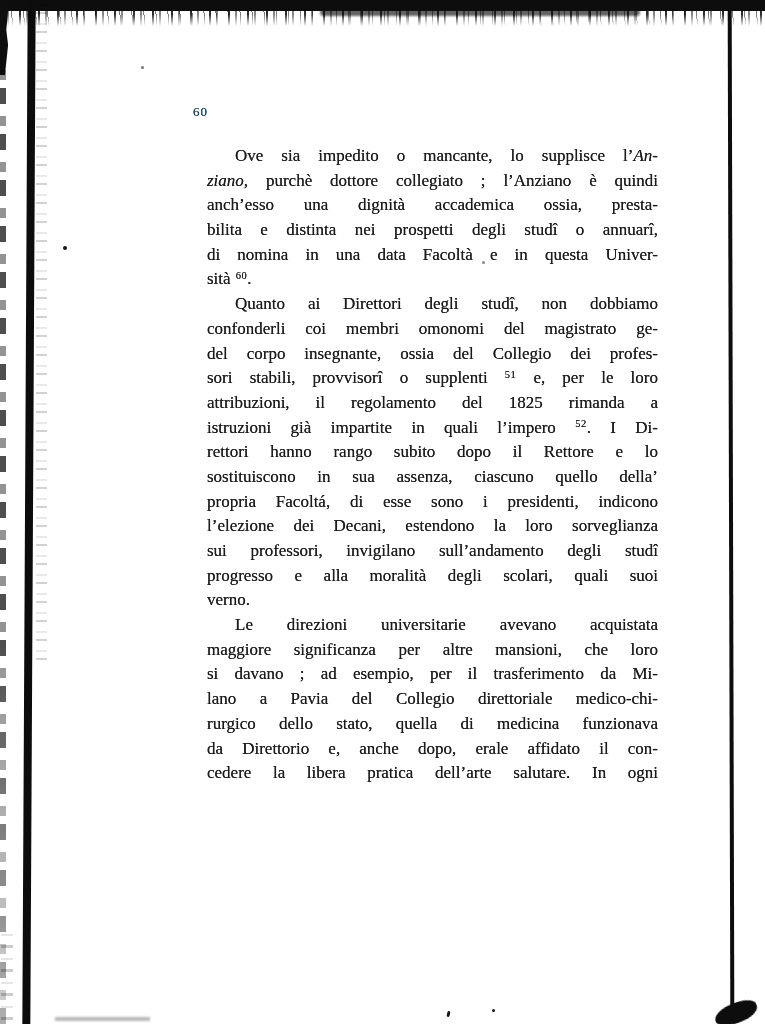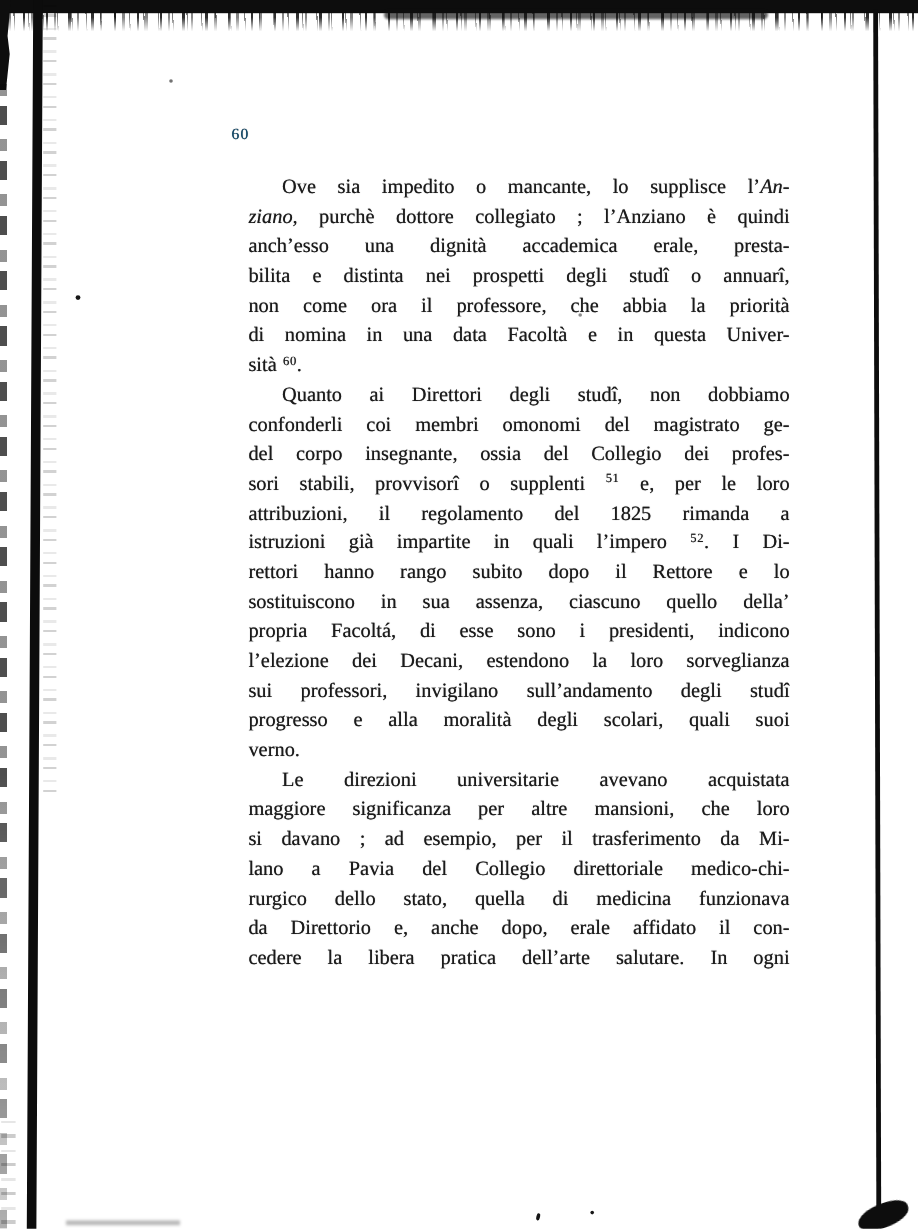--- a/index.html
+++ b/index.html
@@ -151,23 +151,22 @@
   <div class="speck s1"></div>
   <div class="speck s2"></div>
   <div class="speck s3"></div>
   <div class="speck s4"></div>
   <div class="speck s5"></div>
 
   <div class="page-number">60</div>
   <div class="text-block">
       <div class="line j ind"><span>Ove sia impedito o mancante, lo supplisce l’</span><span class="it">An-</span></div>
       <div class="line j"><span class="it">ziano,</span><span> purchè dottore collegiato ; l’Anziano è quindi</span></div>
-      <div class="line j"><span>anch’esso una dignità accademica erale, presta-</span></div>
+      <div class="line j"><span>anch’esso una dignità accademica ossia, presta-</span></div>
       <div class="line j"><span>bilita e distinta nei prospetti degli studî o annuarî,</span></div>
-      <div class="line j"><span>non come ora il professore, che abbia la priorità</span></div>
       <div class="line j"><span>di nomina in una data Facoltà e in questa Univer-</span></div>
       <div class="line"><span>sità </span><span class="sup">60</span><span>.</span></div>
       <div class="line j ind"><span>Quanto ai Direttori degli studî, non dobbiamo</span></div>
       <div class="line j"><span>confonderli coi membri omonomi del magistrato ge-</span></div>
       <div class="line j"><span>del corpo insegnante, ossia del Collegio dei profes-</span></div>
       <div class="line j"><span>sori stabili, provvisorî o supplenti </span><span class="sup">51</span><span> e, per le loro</span></div>
       <div class="line j"><span>attribuzioni, il regolamento del 1825 rimanda a</span></div>
       <div class="line j"><span>istruzioni già impartite in quali l’impero </span><span class="sup">52</span><span>. I Di-</span></div>
       <div class="line j"><span>rettori hanno rango subito dopo il Rettore e lo</span></div>
       <div class="line j"><span>sostituiscono in sua assenza, ciascuno quello della’</span></div>

